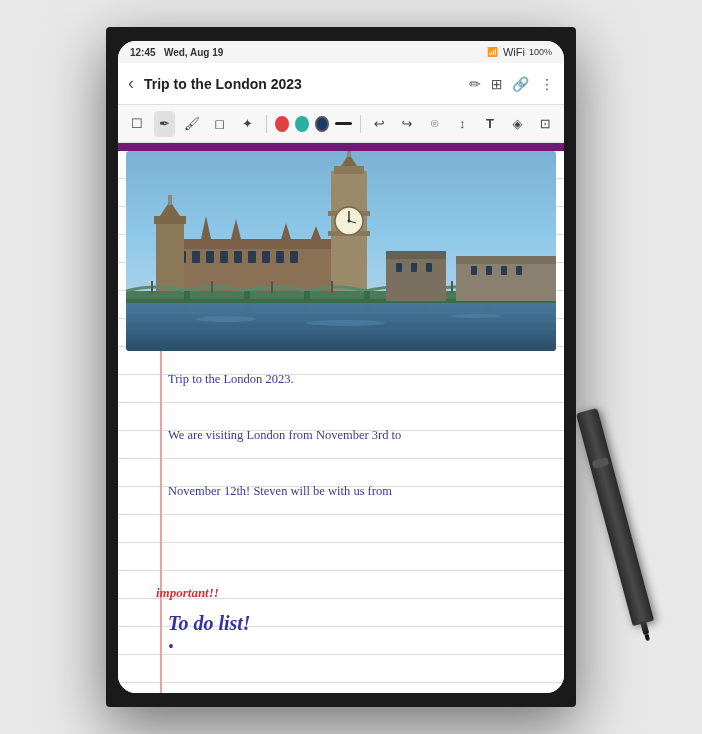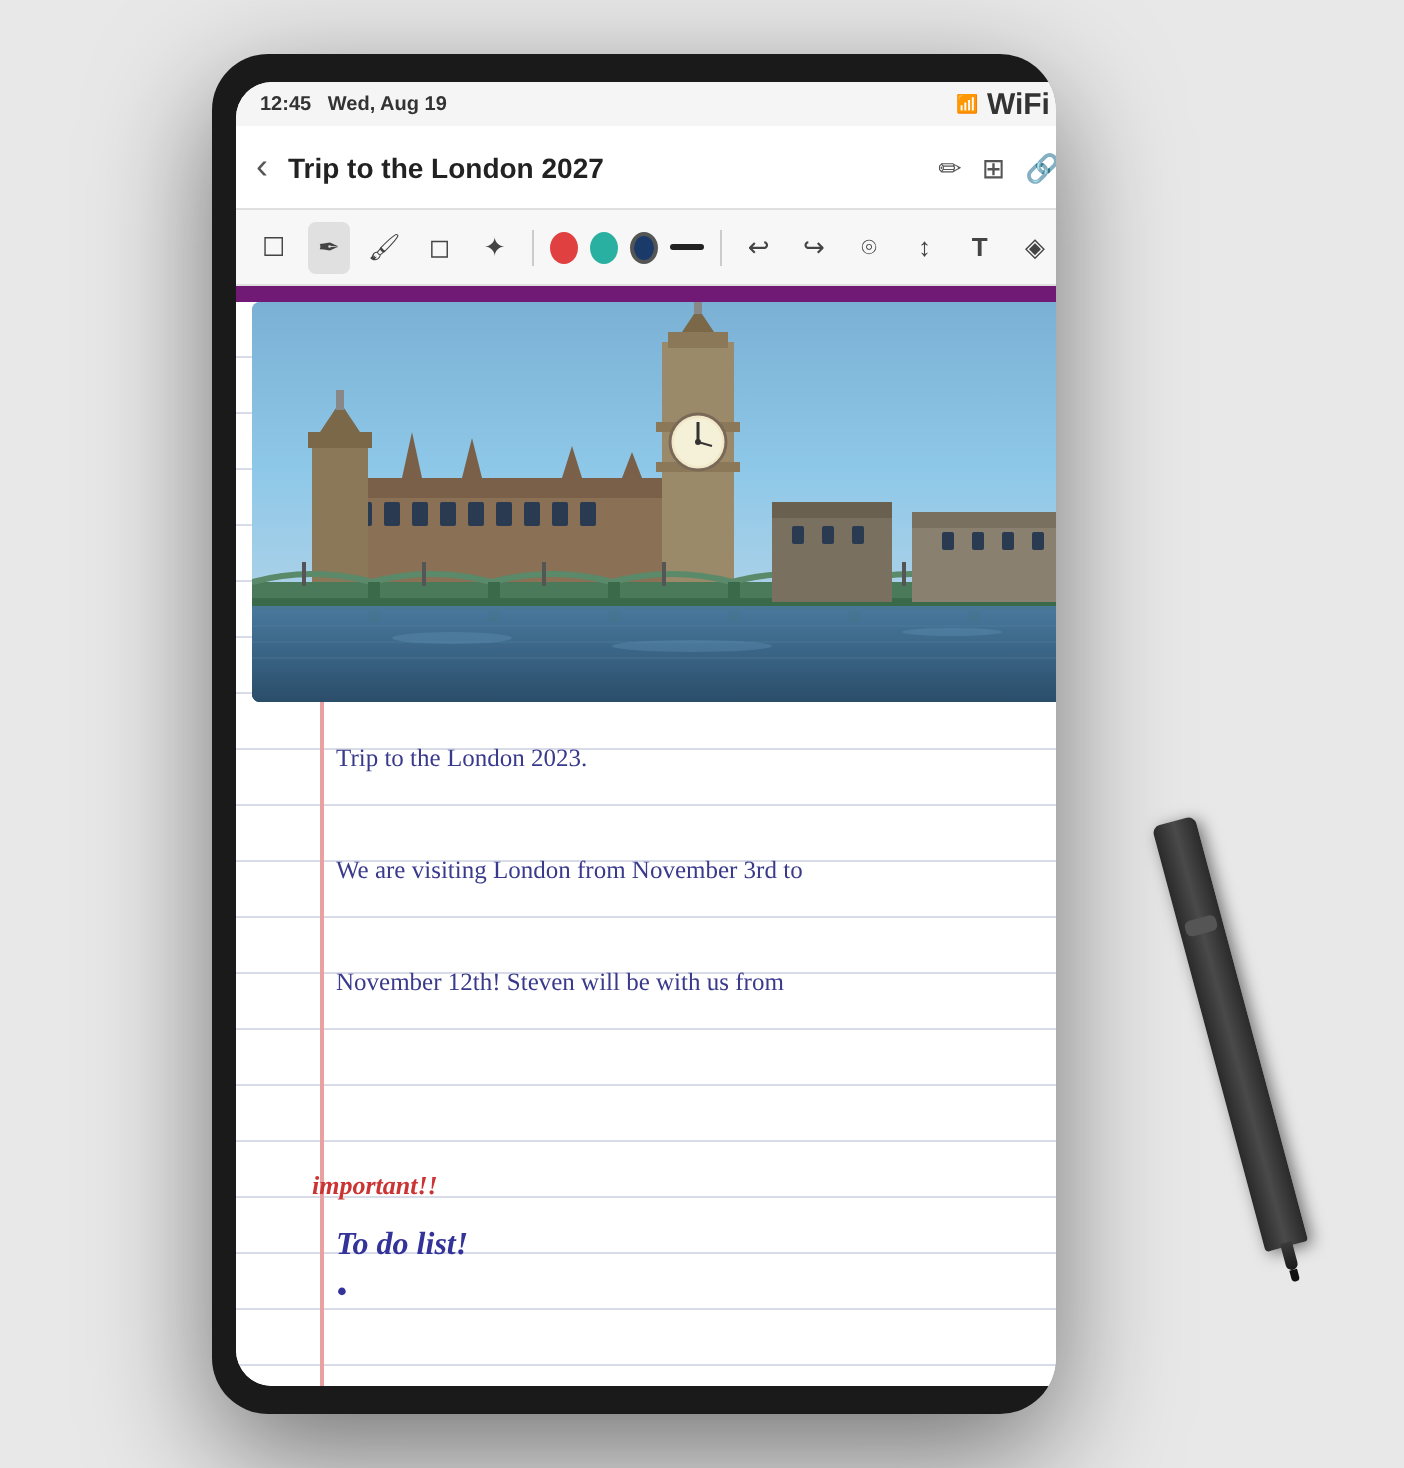--- a/index.html
+++ b/index.html
@@ -16,24 +16,24 @@
 
     .tablet-wrapper {
       position: relative;
       width: 490px;
       height: 680px;
     }
 
     .tablet-body {
       position: absolute;
       top: 0; left: 0;
-      width: 422px;
+      width: 470px;
       height: 680px;
       background: #1a1a1a;
-      border-radius: 28px;
+      border-radius: 4px;
       box-shadow: 0 20px 60px rgba(0,0,0,0.5);
       overflow: hidden;
     }
 
     .tablet-screen {
       position: absolute;
       top: 14px; left: 12px;
       width: 446px;
       height: 652px;
       background: #fff;
@@ -221,21 +221,21 @@
       font-size: 13px;
       font-style: italic;
       font-weight: bold;
       line-height: 28px;
       margin-left: -12px;
     }
 
     .handwritten-title {
       color: #333399;
       font-family: 'Comic Sans MS', cursive;
-      font-size: 16px;
+      font-size: 20px;
       font-style: italic;
       font-weight: bold;
       line-height: 32px;
     }
 
     .handwritten-item {
       color: #333399;
       font-family: 'Comic Sans MS', cursive;
       font-size: 13px;
       font-style: italic;
@@ -302,28 +302,28 @@
     <div class="tablet-screen">
 
       <div class="status-bar">
         <span class="status-left">
           <span>12:45</span>
           &nbsp;
           <span>Wed, Aug 19</span>
         </span>
         <span class="status-right">
           <span style="font-size:9px;">📶</span>
-          <span style="font-size:15px;font-weight:bold;">WiFi</span>
+          <span style="font-size:11px;">WiFi</span>
           <span>100%</span>
         </span>
       </div>
 
       <div class="nav-bar">
         <span class="nav-back">‹</span>
-        <span class="nav-title">Trip to the London 2027</span>
+        <span class="nav-title">Trip to the London 2023</span>
         <div class="nav-icons">
           <span class="nav-icon">✏</span>
           <span class="nav-icon">⊞</span>
           <span class="nav-icon">🔗</span>
           <span class="nav-icon">⋮</span>
         </div>
       </div>
 
       <div class="toolbar">
         <div class="tool-btn">☐</div>

